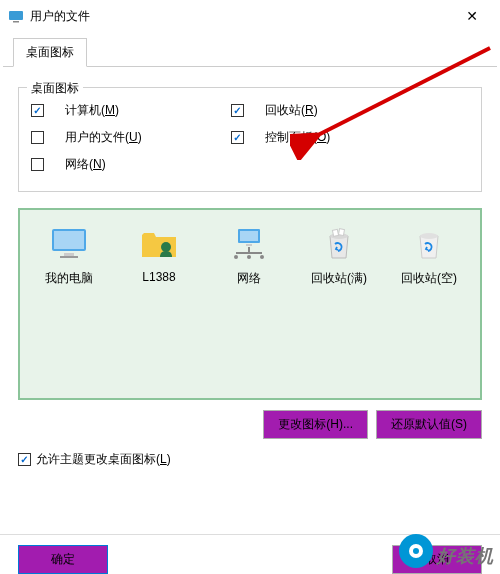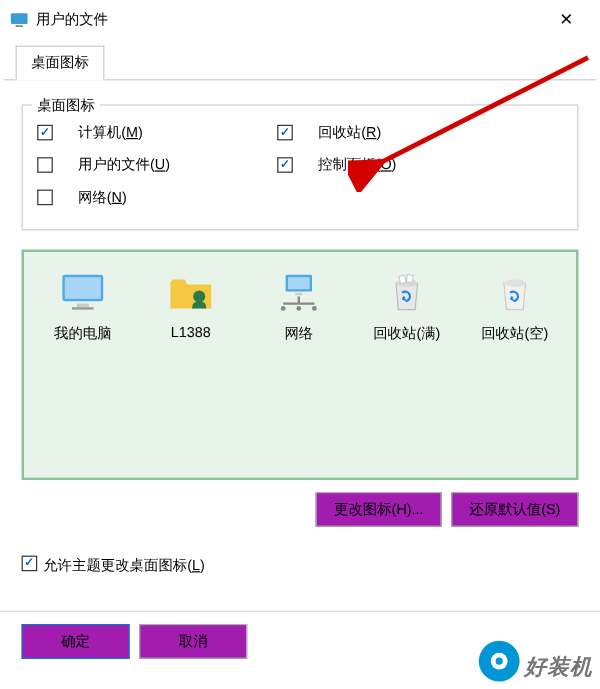--- a/index.html
+++ b/index.html
@@ -26,23 +26,23 @@
     
     .icon-preview { border: 2px solid #8bc49a; background: #e8f3ea; margin-top: 16px; height: 192px; display: flex; padding: 14px 10px; gap: 12px; }
     .preview-item { display: flex; flex-direction: column; align-items: center; width: 78px; }
     .preview-icon { width: 40px; height: 40px; display: flex; align-items: center; justify-content: center; margin-bottom: 6px; }
     .preview-label { font-size: 12px; text-align: center; }
     
     .button-row { display: flex; justify-content: flex-end; gap: 8px; margin-top: 10px; }
     .btn { padding: 5px 14px; background: #a21caf; border: 1px solid #adadad; font-size: 12px; cursor: pointer; min-width: 90px; }
     .btn.primary { border-color: #0078d7; }
     
-    .bottom-checkbox { margin-top: 24px; display: flex; gap: 5px; }
+    .bottom-checkbox { margin-top: 12px; display: flex; align-items: center; gap: 5px; }
     
-    .dialog-footer { position: absolute; bottom: 25px; left: 0; right: 0; display: flex; justify-content: flex-start; gap: 8px; padding: 0 18px; border-top: 1px solid #ddd; padding-top: 10px; }
+    .dialog-footer { position: absolute; bottom: 0; left: 0; right: 0; display: flex; justify-content: space-between; gap: 8px; padding: 0 18px; border-top: 1px solid #ddd; padding-top: 10px; }
     
     .arrow-annotation { position: absolute; top: 40px; right: 0; pointer-events: none; }
     
     .watermark { position: absolute; bottom: 6px; right: 6px; display: flex; align-items: flex-end; gap: 4px; }
     .watermark-circle { width: 34px; height: 34px; border-radius: 50%; background: #0096d6; display: flex; align-items: center; justify-content: center; }
     .watermark-inner { width: 14px; height: 14px; border-radius: 50%; background: #fff; display:flex; align-items:center; justify-content:center; }
     .watermark-dot { width: 6px; height: 6px; border-radius: 50%; background: #0096d6; }
     .watermark-text { font-size: 18px; font-weight: bold; font-style: italic; color: #757575; letter-spacing: 1px; }
   </style>
 </head>

